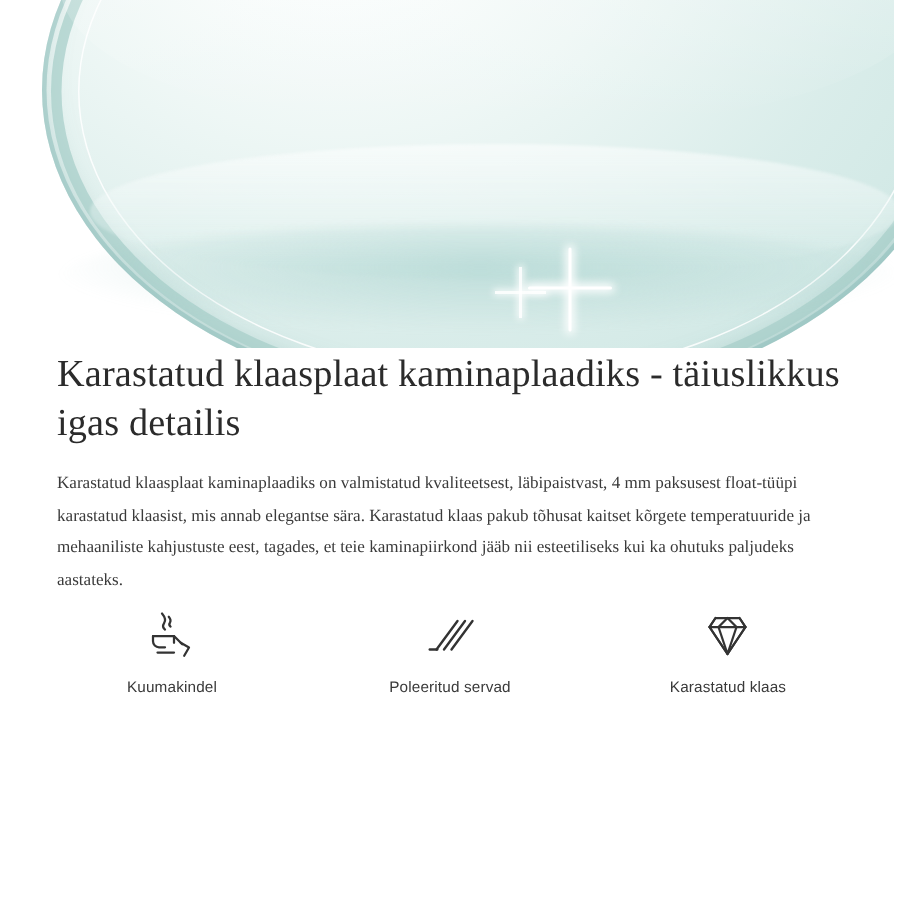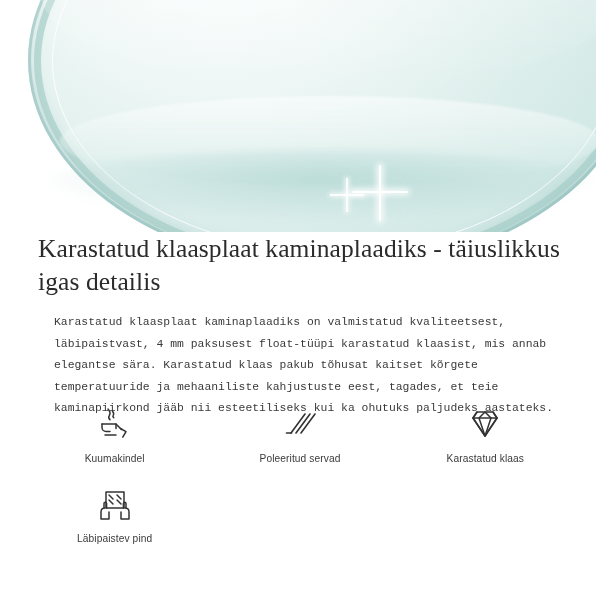--- a/index.html
+++ b/index.html
@@ -152,38 +152,38 @@
     padding: 0 38px;
     font-family: "Liberation Serif", serif;
     font-weight: 400;
     font-size: 25.5px;
     line-height: 33px;
     color: #2b2b2b;
     letter-spacing: 0.1px;
   }
   .body-copy {
     margin: 0;
-    padding: 14px 40px 0 54px;
-    font-family: Liberation Mono, monospace;
+    padding: 14px 40px 0 38px;
+    font-family: Liberation Serif, serif;
     font-size: 11.4px;
     line-height: 21.5px;
     color: #3a3a3a;
     max-width: 525px;
   }
 
   
   .features {
     position: absolute;
     left: 22px;
     top: 404px;
     width: 556px;
     display: grid;
     grid-template-columns: repeat(3, 1fr);
     grid-template-rows: 76px 76px;
-    row-gap: 4px;
+    row-gap: 18px;
   }
   .feature {
     display: flex;
     flex-direction: column;
     align-items: center;
     justify-content: flex-start;
   }
   .feature-icon {
     height: 40px;
     display: flex;
@@ -257,28 +257,15 @@
         <svg width="40" height="38" viewBox="0 0 40 38" fill="none" stroke="#333" stroke-width="1.5" stroke-linecap="round" stroke-linejoin="round">
           <path d="M8 13h24l-12 18z"></path>
           <path d="M8 13l4-6h16l4 6"></path>
           <path d="M12 7l-4 6 12 18 12-18-4-6"></path>
           <path d="M14 13l6-6 6 6-6 18z"></path>
         </svg>
       </div>
       <div class="feature-label">Karastatud klaas</div>
     </div>
 
-    <div class="feature">
-      <div class="feature-icon">
-        <svg width="44" height="38" viewBox="0 0 44 38" fill="none" stroke="#333" stroke-width="1.5" stroke-linecap="round" stroke-linejoin="round">
-          <rect x="13" y="7" width="18" height="16"></rect>
-          <path d="M16 10l4 4M16 15l4 4M24 10l4 4M24 15l4 4"></path>
-          <path d="M12 23c-2.5 0-4 1.6-4 4v7h8v-7"></path>
-          <path d="M11 23v-4.5a1.3 1.3 0 0 1 2.6 0V23"></path>
-          <path d="M32 23c2.5 0 4 1.6 4 4v7h-8v-7"></path>
-          <path d="M33 23v-4.5a1.3 1.3 0 0 0-2.6 0V23"></path>
-        </svg>
-      </div>
-      <div class="feature-label">Läbipaistev pind</div>
-    </div>
 
   </div>
 </div>
 
 </body></html>

